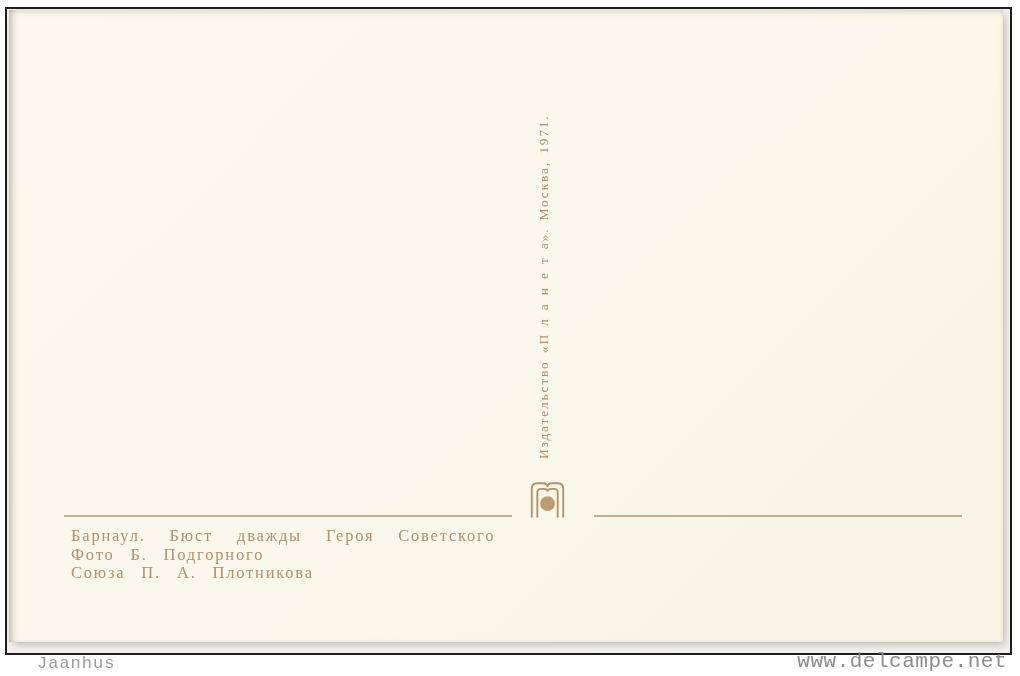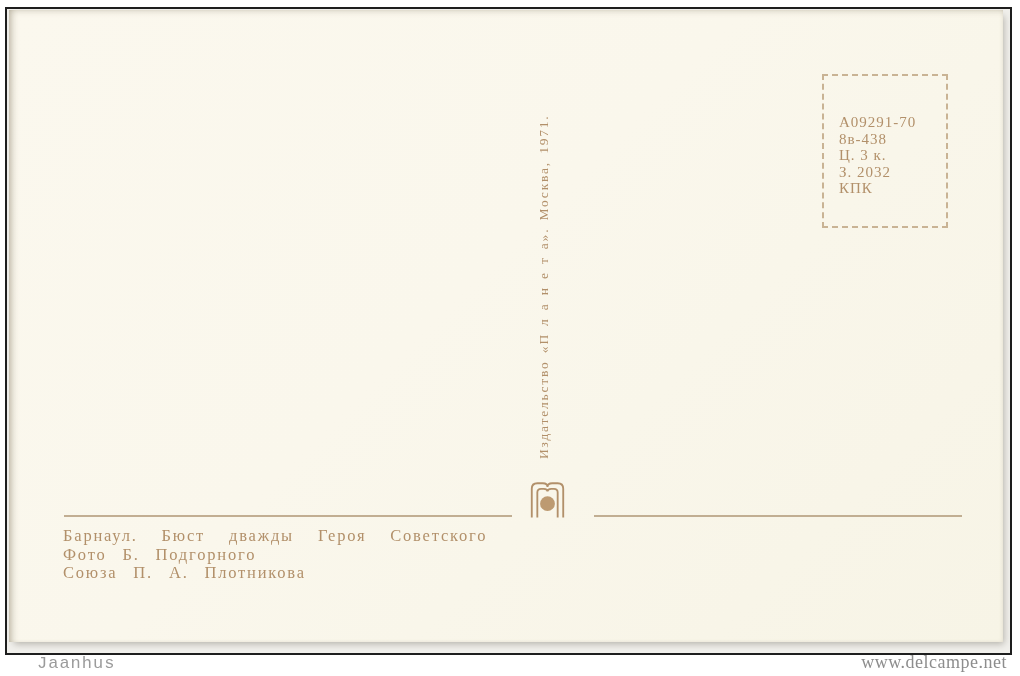--- a/index.html
+++ b/index.html
@@ -59,49 +59,43 @@
   .publisher-logo{position:absolute;left:520px;top:469px;width:37px;height:40px;}
   
   .rule{position:absolute;height:2px;background:var(--ink-soft);opacity:.85;}
   .rule-left{left:55px;top:505px;width:448px;}
   .rule-right{left:585px;top:505px;width:368px;}
   
   .caption{position:absolute;left:54px;top:517px;color:var(--ink-soft);}
   .caption .cap-line{
     font-size:16.5px;line-height:18.5px;letter-spacing:1.8px;white-space:nowrap;
     color:var(--ink);
+    margin-left:8px;
   }
   .caption .cap-line.wide{word-spacing:18px;}
   .caption .cap-line.mid{word-spacing:10px;}
   
   .corner-watermark{
     position:absolute;left:37px;top:655px;
     font-family:Liberation Mono, monospace;font-size:17px;line-height:18px;
     letter-spacing:1px;color:var(--overlay-gray);
   }
   .site-watermark{
     position:absolute;right:13px;top:652px;
-    font-family:Liberation Serif, serif;font-size:18px;line-height:20px;
+    font-family:Liberation Mono, monospace;font-size:21px;line-height:20px;
     letter-spacing:.5px;color:var(--site-gray);
   }
 </style>
 </head>
 <body>
 
 <div class="scan-frame">
   <div class="postcard">
 
 
-    <div class="code-box">
-      <div class="code-line">А09291-70</div>
-      <div class="code-line">8в-438</div>
-      <div class="code-line">Ц. 3 к.</div>
-      <div class="code-line">З. 2032</div>
-      <div class="code-line">КПК</div>
-    </div>
 
     <div class="publisher-vertical">Издательство «П л а н е т а». Москва, 1971.</div>
 
     <svg class="publisher-logo" viewBox="0 0 40 42" xmlns="http://www.w3.org/2000/svg">
       <path d="M3 41 L3 10 Q3 4 9 4 L15 4 Q20 4 20 8 Q20 4 25 4 L31 4 Q37 4 37 10 L37 41" fill="none" stroke="#b2906a" stroke-width="2"></path>
       <path d="M9 41 L9 14 Q9 10 13 10 L16 10 Q20 10 20 13 Q20 10 24 10 L27 10 Q31 10 31 14 L31 41" fill="none" stroke="#b2906a" stroke-width="2"></path>
       <circle cx="20" cy="26" r="8" fill="#bd9a71"></circle>
     </svg>
 
     <div class="rule rule-left"></div>

